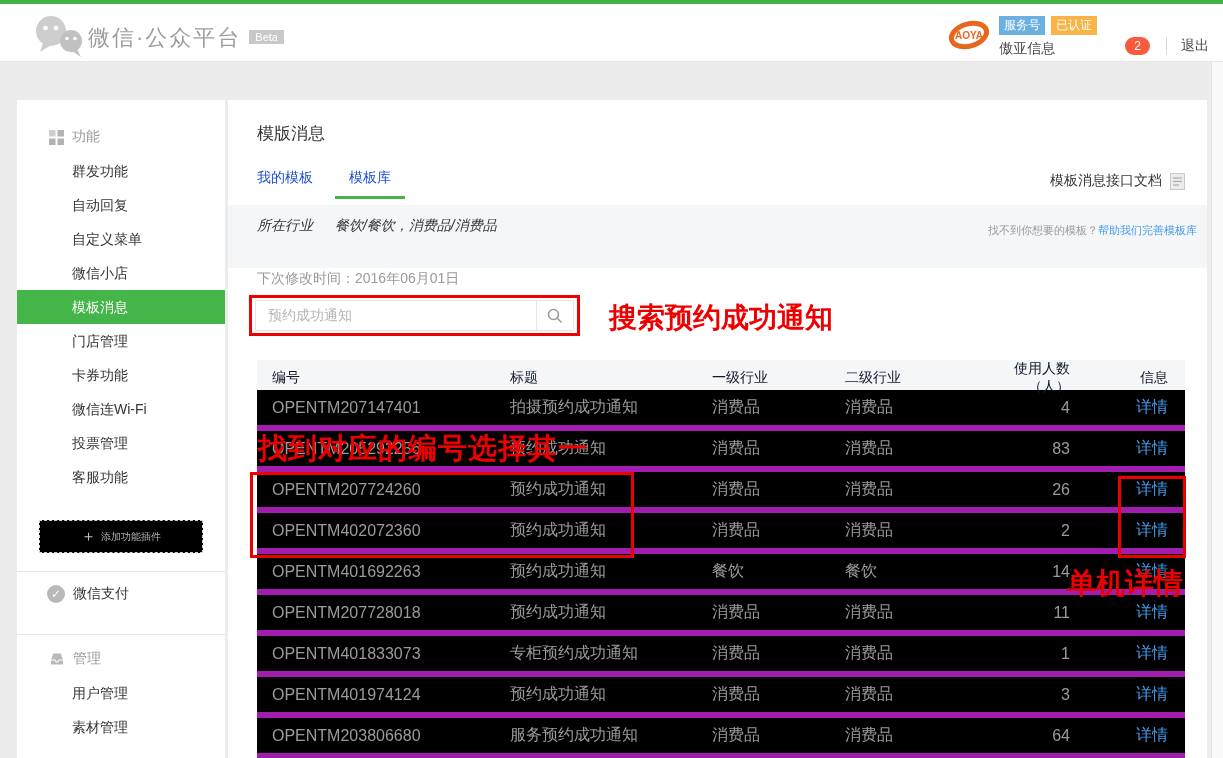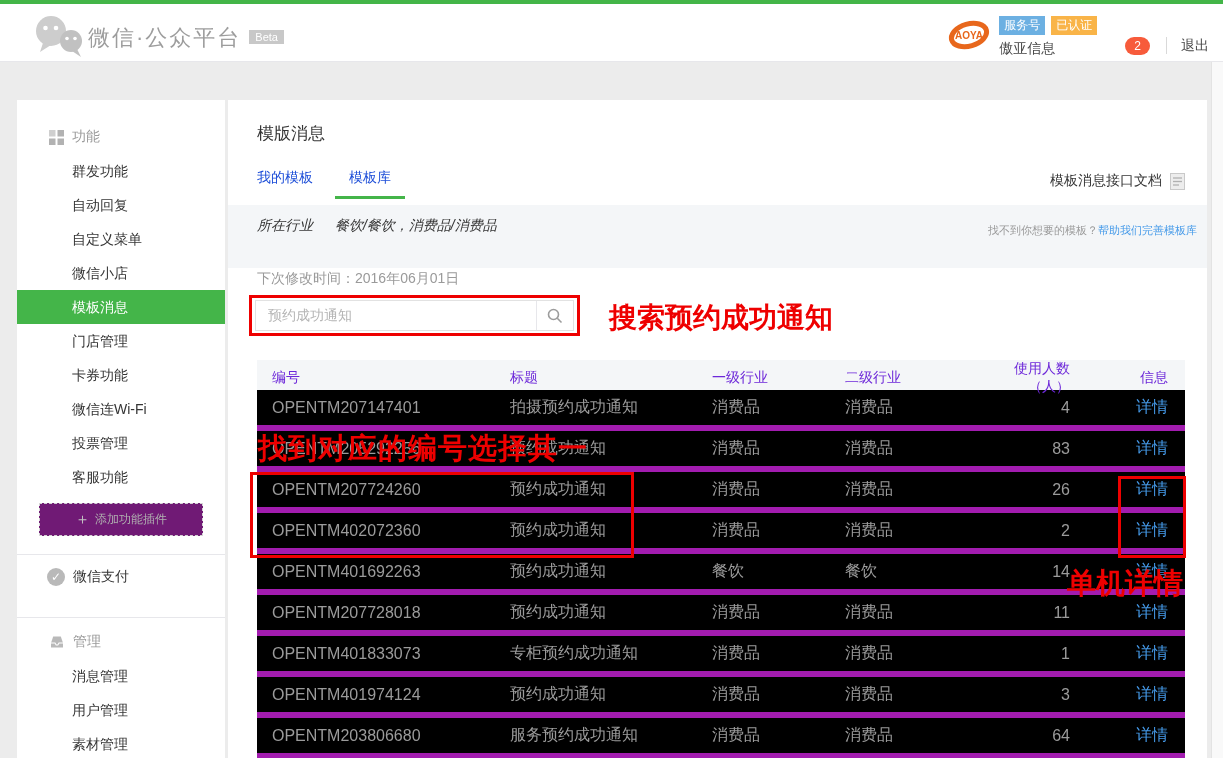--- a/index.html
+++ b/index.html
@@ -26,22 +26,22 @@
            padding:2px 9px; cursor:pointer; }
   .vdiv { width:1px; height:17px; background:#d9d9d9; margin:0 14px 4px 0; }
   .logout { font-size:14px; color:#464646; margin-bottom:3px; cursor:pointer; text-decoration:none; }
 
   
   .sidebar { position:absolute; left:17px; top:100px; width:208px; height:658px; background:#fff; padding-top:20px; }
   .side-header { height:34px; display:flex; align-items:center; padding-left:32px; gap:8px;
                  color:#9b9b9b; font-size:14px; }
   .side-item { height:34px; line-height:34px; padding-left:55px; font-size:14px; color:#353535; cursor:pointer; }
   .side-item.active { background:#44b549; color:#fff; }
-  .add-plugin { margin:9px 22px 0; height:33px; border:1px dashed #d5d5d5; color:#b0b0b0; font-size:12px;
-                display:flex; align-items:center; justify-content:center; gap:5px; cursor:pointer; background:#701a75; }
+  .add-plugin { margin:26px 22px 0; height:33px; border:1px dashed #d5d5d5; color:#b0b0b0; font-size:10px;
+                display:flex; align-items:center; justify-content:center; gap:5px; cursor:pointer; background:#000000; }
   .plus-icon::before { content:"＋"; color:#c3c3c3; font-size:15px; }
   .side-divider { height:1px; background:#e7e7eb; margin-top:18px; }
   .pay-row { height:44px; display:flex; align-items:center; padding-left:30px; gap:8px;
              font-size:14px; color:#353535; cursor:pointer; }
   .pay-icon { width:18px; height:18px; border-radius:50%; background:#b9b9b9; color:#fff;
               font-size:12px; line-height:18px; text-align:center; }
   .pay-icon::before { content:"✓"; }
   .mgmt-header { margin-top:7px; }
 
   
@@ -65,21 +65,21 @@
   .search-box { position:absolute; left:3px; top:2px; width:319px; height:31px; border:1px solid #e2e2e2;
                 display:flex; background:#fff; }
   .search-input { flex:1; border:0; outline:none; padding:0 12px; font-size:14px; color:#b5b5b5;
                   font-family:inherit; background:transparent; }
   .search-btn { width:37px; border-left:1px solid #e7e7eb; display:flex; align-items:center;
                 justify-content:center; cursor:pointer; background:#fff; }
 
   
   .tablebox { position:absolute; left:29px; top:260px; width:928px; }
   .thead, .trow { display:grid; grid-template-columns:253px 202px 133px 140px 100px 100px; align-items:center; }
-  .thead { height:30px; background:#f4f6f8; font-size:14px; color:#6d28d9; }
+  .thead { height:30px; background:#f4f6f8; font-size:14px; color:#0f172a; }
   .trow { height:41px; border-bottom:6px solid #a21caf; font-size:16px; color:#9b9b9b; background:#000000; }
   .cell.c1 { padding-left:15px; }
   .cell.c5 { text-align:right; padding-right:15px; }
   .cell.c6 { text-align:right; padding-right:17px; }
   .detail { color:#459ae9; text-decoration:none; cursor:pointer; }
 
   
   .note { position:absolute; color:#ee0000; font-weight:bold; white-space:nowrap; pointer-events:none; }
   .note-search { left:381px; top:199px; font-size:28px; }
   .note-pick { left:30px; top:329px; font-size:29px; letter-spacing:1px; }
@@ -156,21 +156,20 @@
       <span>微信支付</span>
     </div>
     <div class="side-divider"></div>
     <div class="side-header mgmt-header">
       <svg width="16" height="14" viewBox="0 0 16 14">
         <path d="M2 8 L4.2 1.5 H11.8 L14 8 V12.5 H2 Z" fill="#b9b9b9"></path>
         <path d="M2 8 H6 L7.2 10 H8.8 L10 8 H14" stroke="#fff" stroke-width="1.1" fill="none"></path>
       </svg>
       <span>管理</span>
     </div>
-    <div class="side-item">消息管理</div>
     <div class="side-item">用户管理</div>
     <div class="side-item">素材管理</div>
   </div>
 
   <div class="main">
     <h1 class="page-title">模版消息</h1>
 
     <div class="tabs">
       <div class="tab">我的模板</div>
       <div class="tab active">模板库</div>

